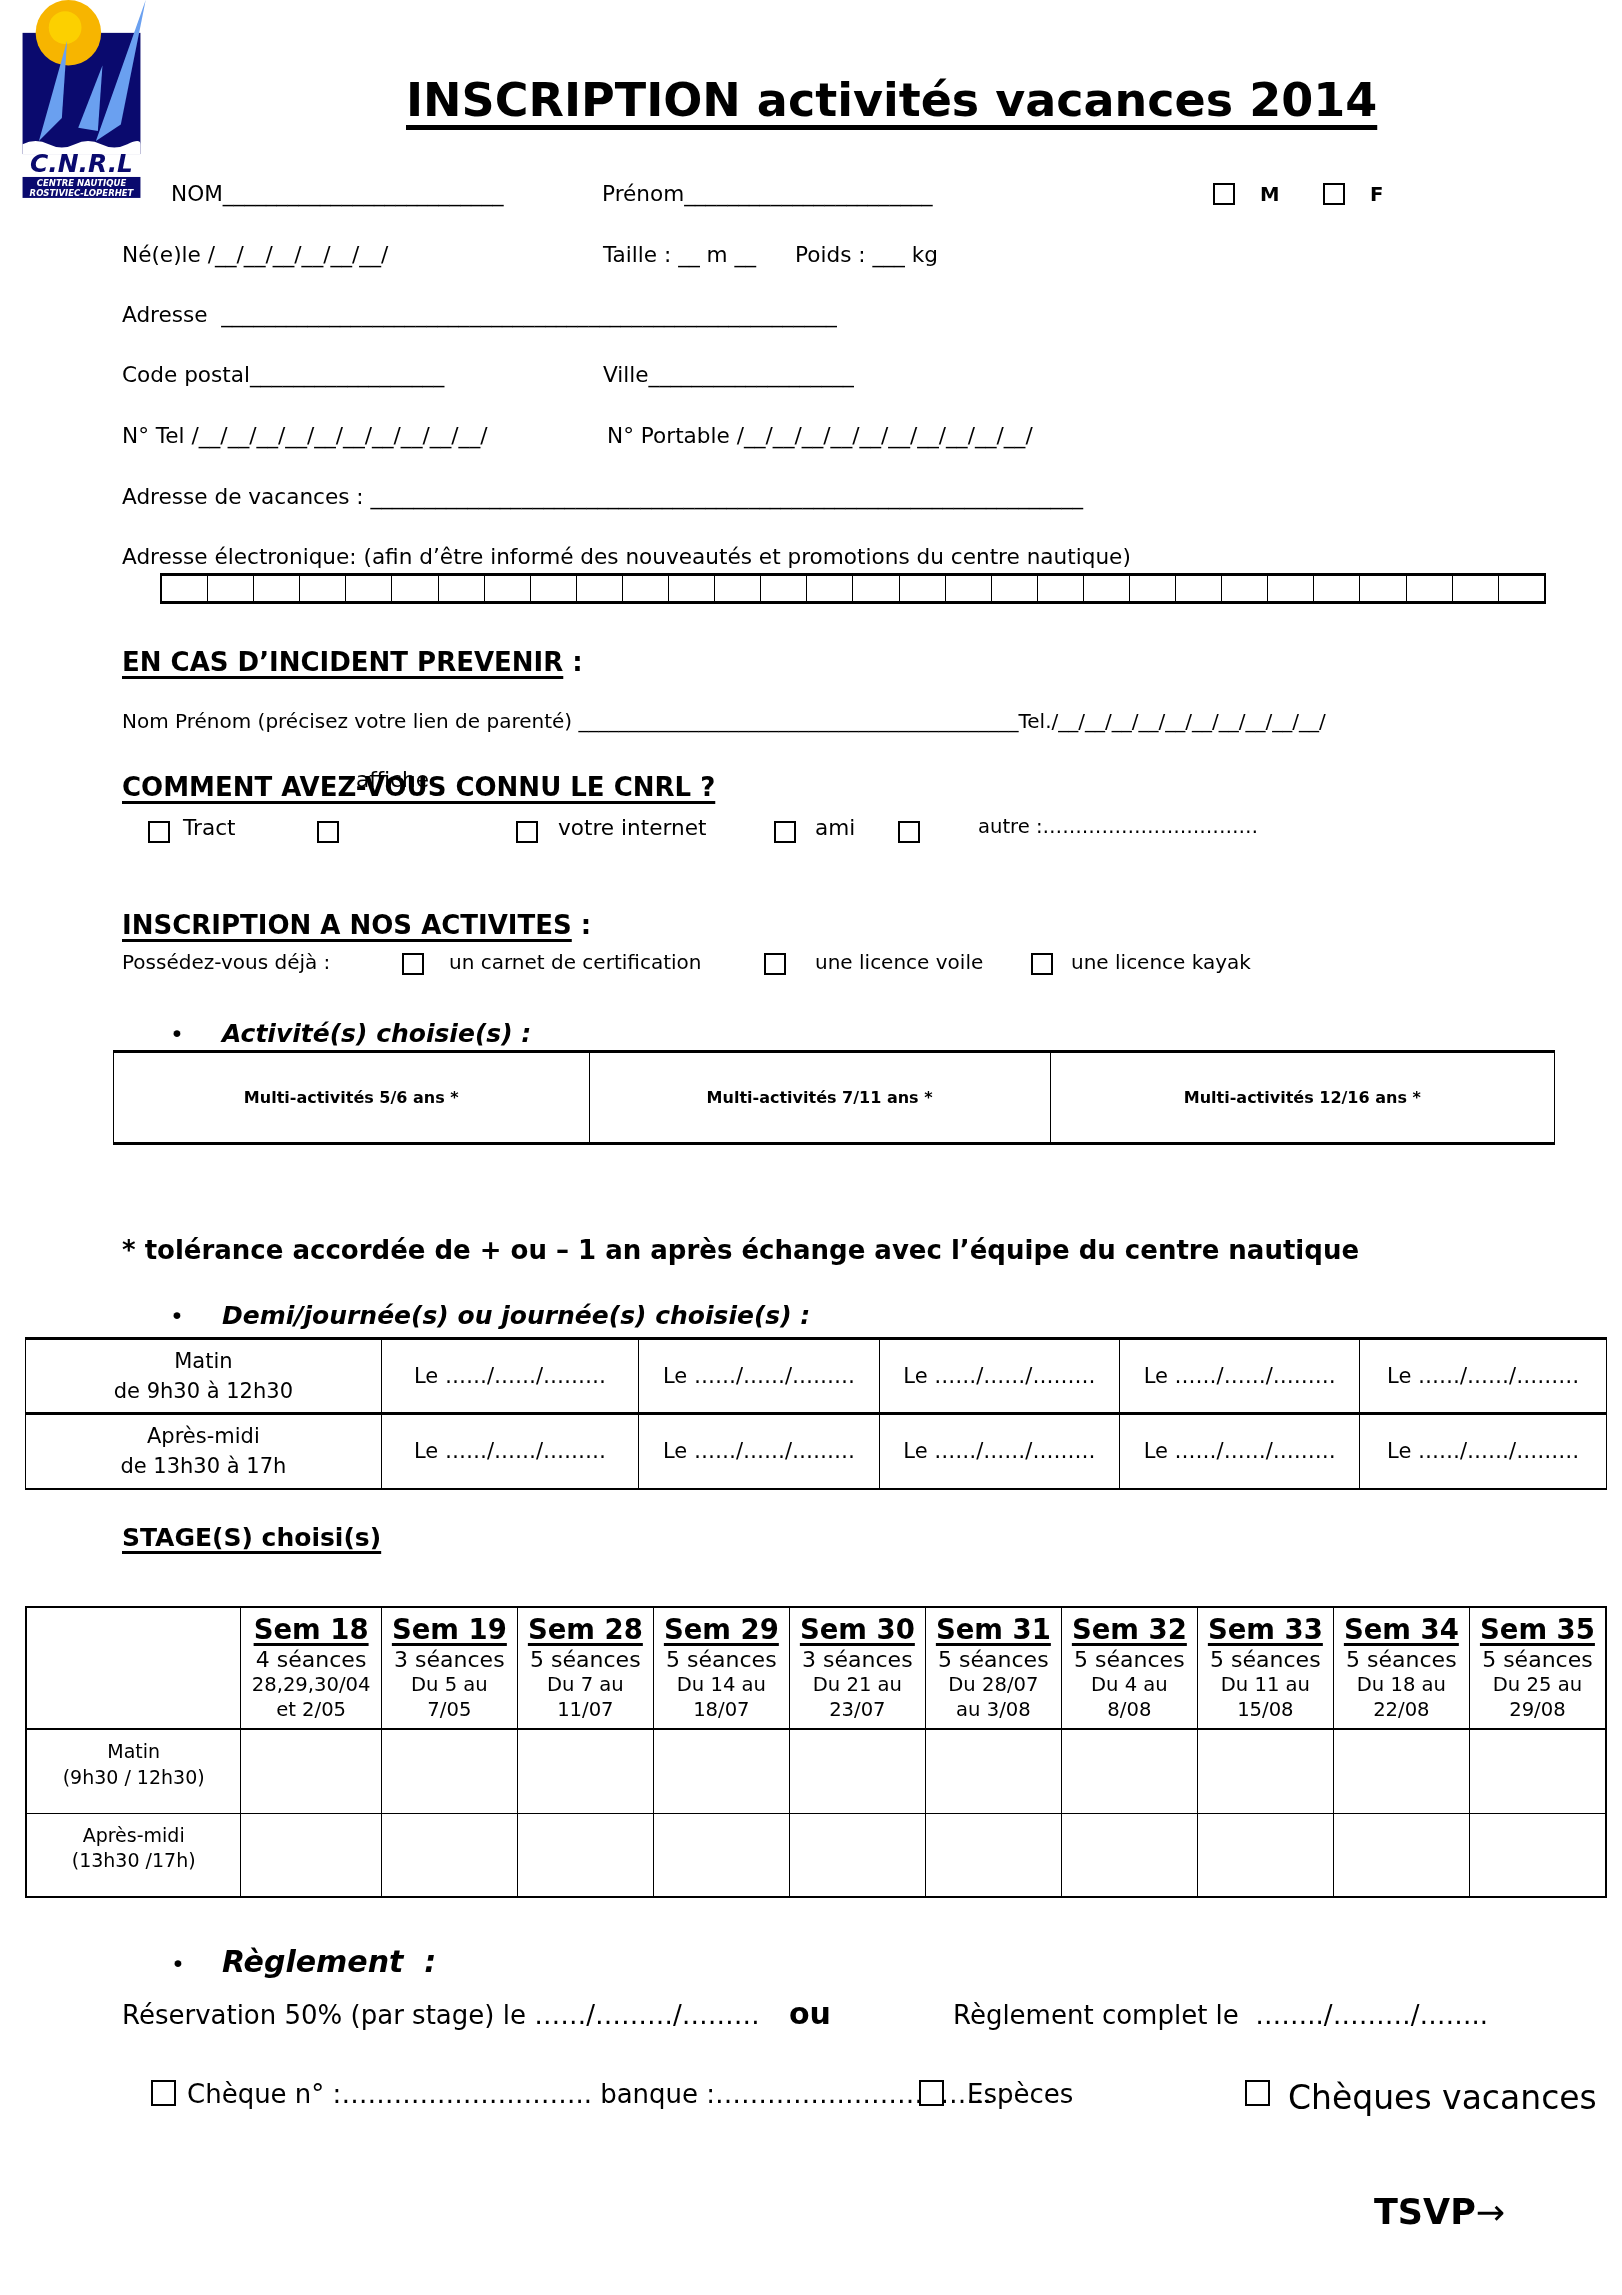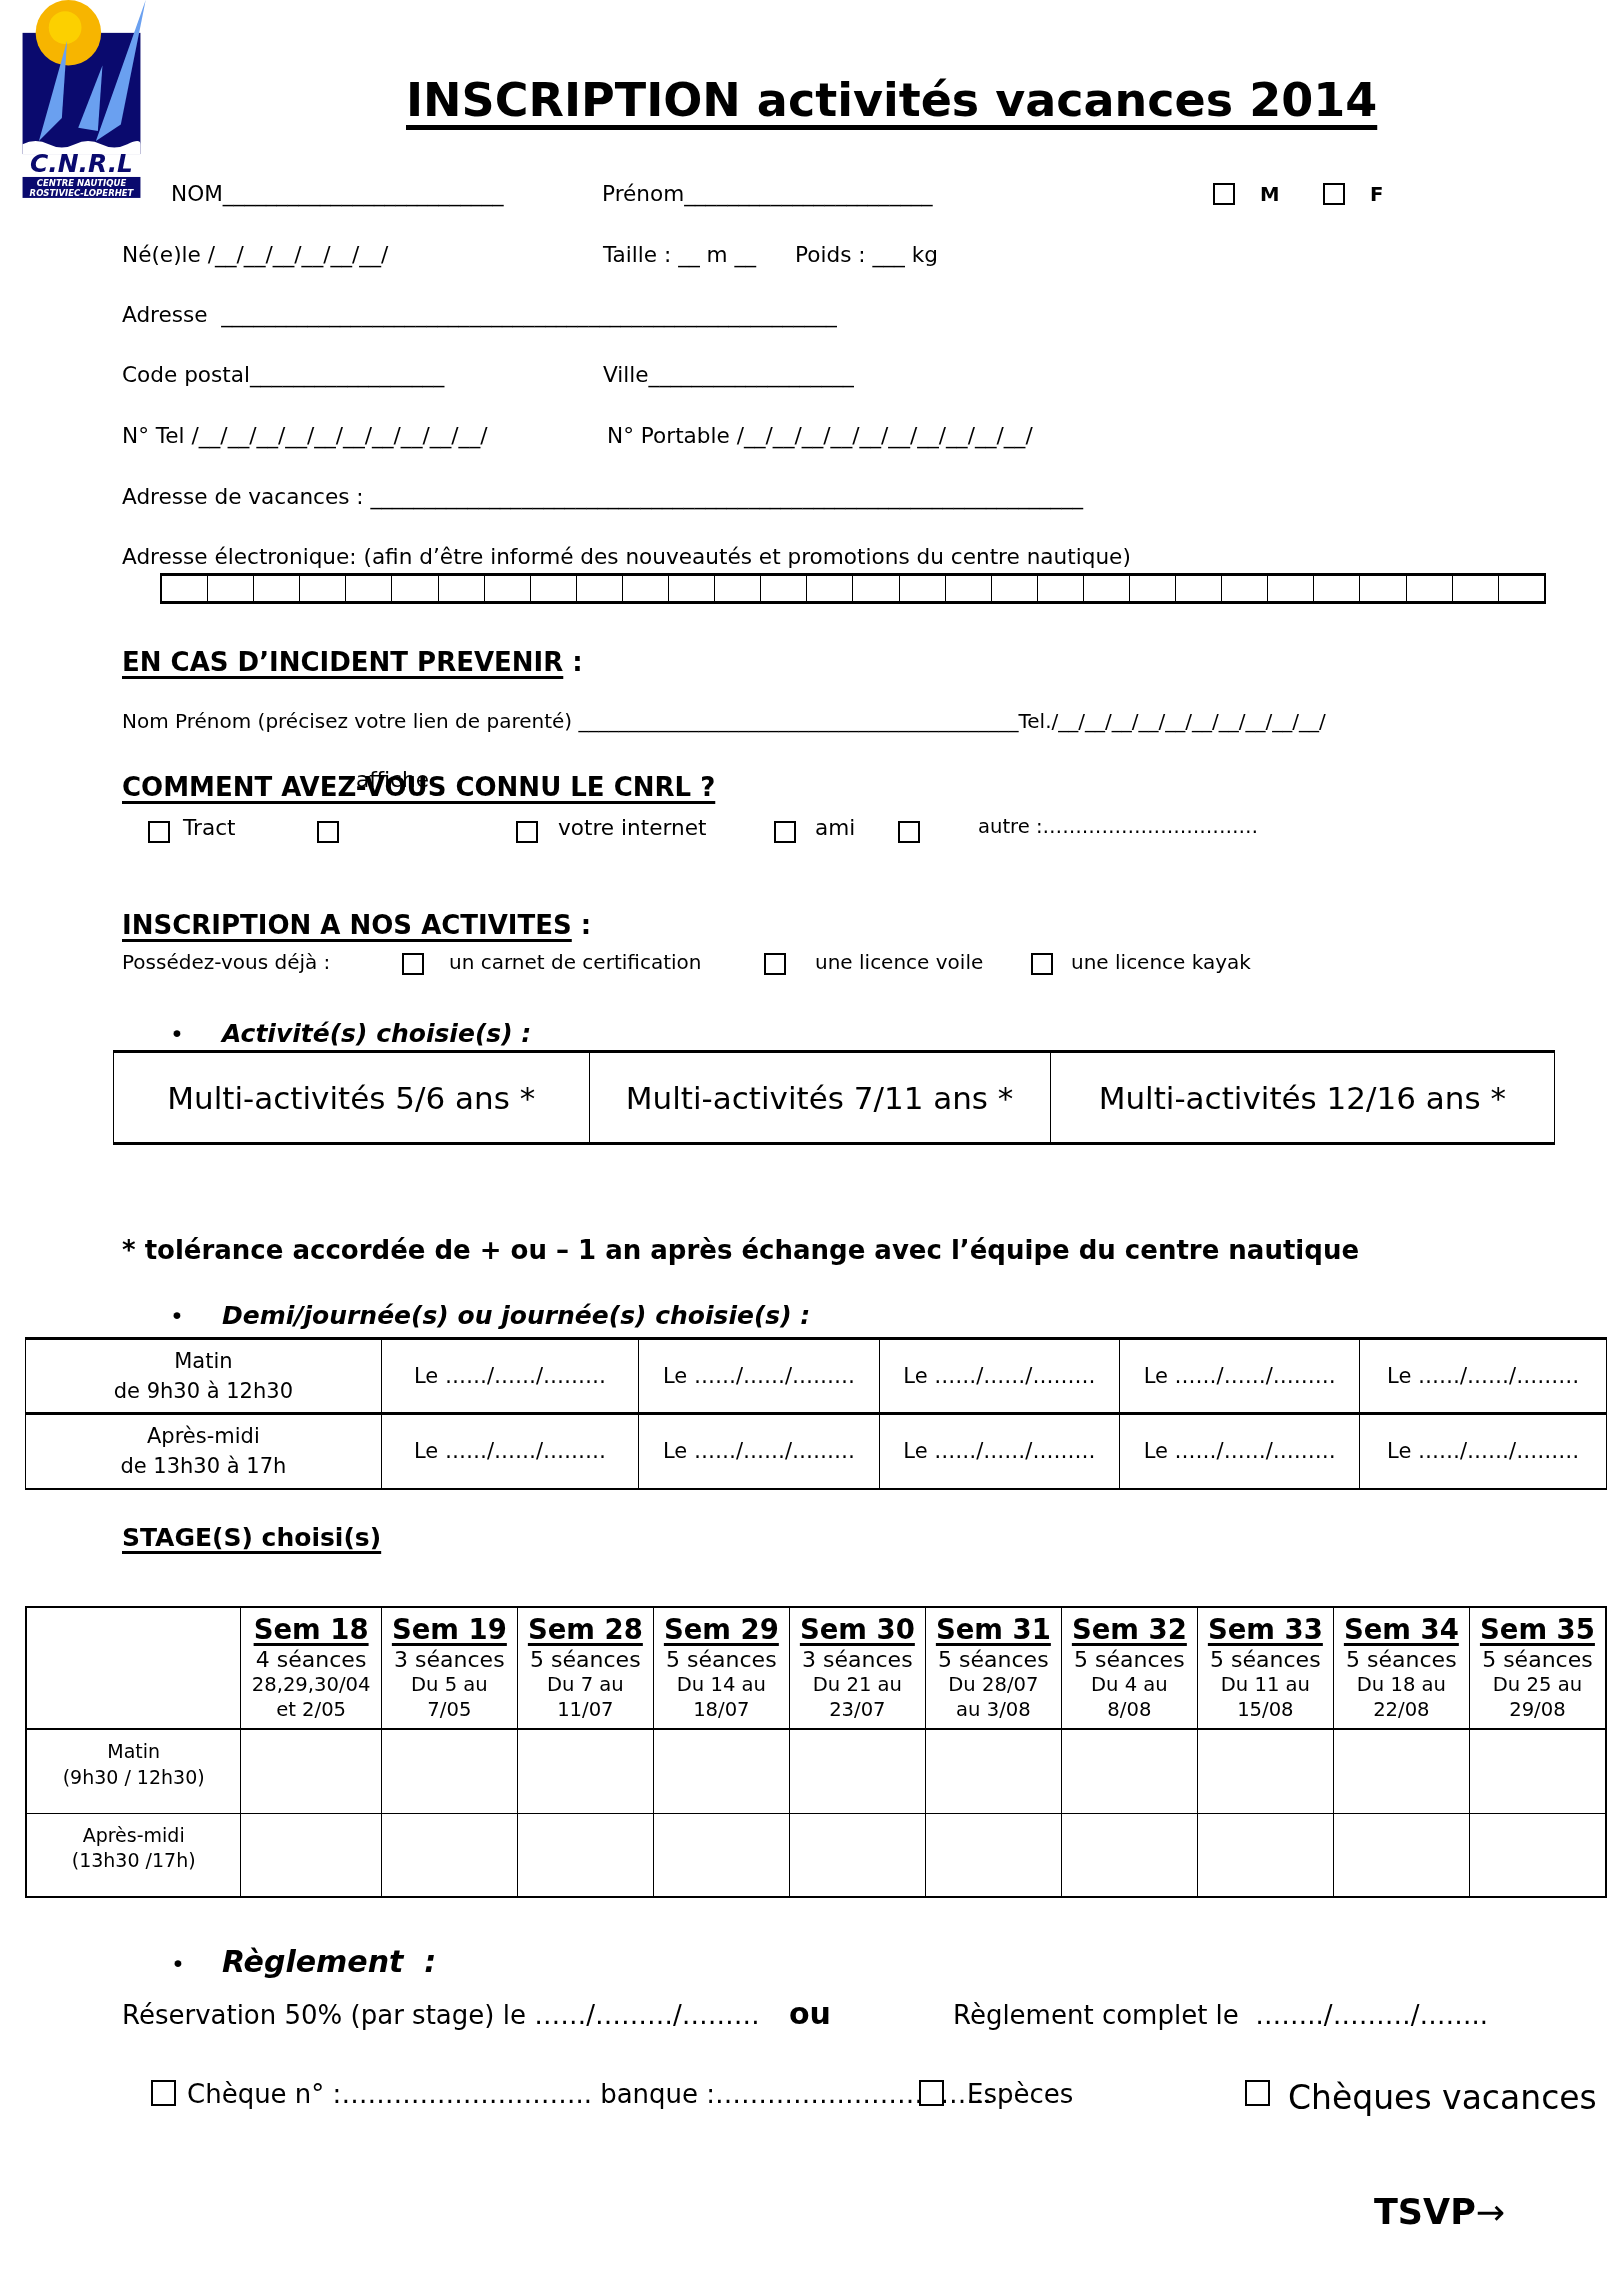--- a/index.html
+++ b/index.html
@@ -9,21 +9,21 @@
   .b { font-weight:bold; }
   .u { text-decoration:underline; text-decoration-thickness:3.3px; text-underline-offset:4.6px; }
   .it { font-style:italic; }
   .cb { display:inline-block; width:22px; height:22px; border:2.6px solid #000; box-sizing:border-box; background:#fff; }
   table { border-collapse:collapse; position:absolute; }
   td { border:1.3px solid #000; text-align:center; vertical-align:middle; padding:0; }
   .logo { position:absolute; left:16.4px; top:0; width:131px; height:200px; }
   .email-grid { position:absolute; left:160px; top:573px; width:1386px; height:31px; border-top:3.3px solid #000; border-bottom:3.3px solid #000; border-left:2px solid #000; border-right:2px solid #000; display:flex; box-sizing:border-box; }
   .email-grid .cell { flex:1; border-right:1.3px solid #000; }
   .email-grid .cell:last-child { border-right:none; }
-  .act td { font-weight:normal; font-size:31px; height:89px; }
+  .act td { font-weight:bold; font-size:16px; height:89px; }
   .demi td { font-size:21px; }
   .stage td { font-size:19.6px; }
   .sem-title { font-weight:bold; font-size:27.5px; text-decoration:underline; text-decoration-thickness:3.3px; text-underline-offset:3.9px; display:block; line-height:1.15; }
   .sem-line { display:block; line-height:1.25; }
   .sem-count { font-size:22px; }
   .bullet { font-size:23.6px; }
 </style>
 </head>
 <body>
 

